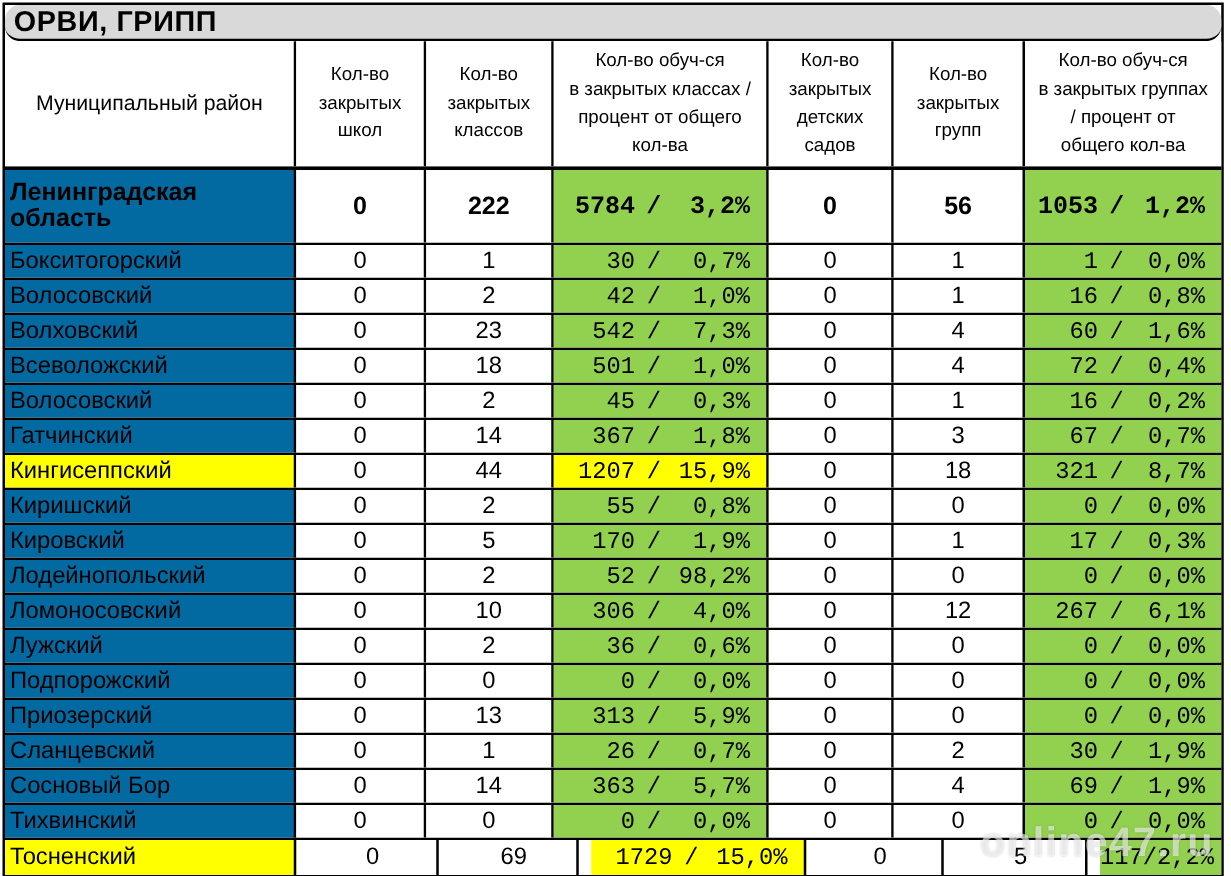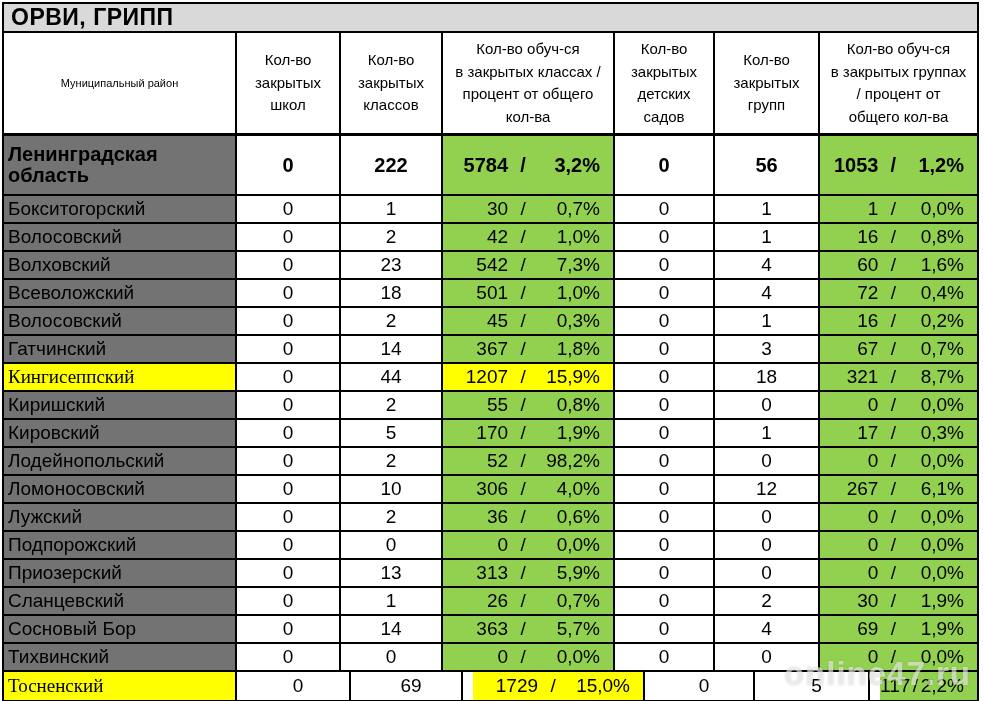--- a/index.html
+++ b/index.html
@@ -10,53 +10,54 @@
   }
   .tbl {
     position:absolute; left:2px; top:2px; width:977px;
     border:2px solid #000; box-sizing:border-box; background:#fff;
   }
   .title-bar {
     height:29px; box-sizing:border-box; background:#d9d9d9;
     border-bottom:2px solid #000;
     font-size:23px; font-weight:bold; line-height:27px; padding-left:7px;
     letter-spacing:0.5px;
+    border-radius:12px;
   }
   .grid-row {
     display:grid;
     grid-template-columns:233px 104px 102px 172px 100px 105px 1fr;
     box-sizing:border-box;
   }
   .hdr { height:103px; border-bottom:3px solid #000; }
   .hdr .cell {
     font-size:15px; line-height:1.5; text-align:center;
     white-space:pre-line;
     display:flex; align-items:center; justify-content:center;
     background:#fff;
   }
-  .hdr .cell.first { font-size:11px; }
+  .hdr .cell.first { font-size:17px; }
   .cell {
     box-sizing:border-box; border-right:2px solid #000;
     display:flex; align-items:center; justify-content:center;
     font-size:19px; overflow:hidden;
   }
   .cell:last-child { border-right:none; }
   .row { height:28px; border-bottom:2px solid #000; }
   .row:last-child { border-bottom:none;gap:10px; }
   .row.summary { height:60px; font-weight:bold; }
   .row.summary .cell { font-size:20px; }
   .c-name {
-    justify-content:flex-start; padding-left:4px; background:#737373;
+    justify-content:flex-start; padding-left:4px; background:#0369a1;
     line-height:1.05;
   }
   .c-plain { background:#ffffff; }
   .c-split { background:#92d050; }
-  .row.yellow .c-name { background:#ffff00;font-family:Liberation Serif, serif; }
+  .row.yellow .c-name { background:#ffff00; }
   .row.yellow .c-students { background:#ffff00;align-items:center; }
-  .split-wrap { display:flex; width:100%; align-items:center; }
+  .split-wrap { display:flex; width:100%; align-items:center;font-family:Liberation Mono, monospace; }
   .split-wrap .num { flex:1.05; text-align:right; }
   .split-wrap .slash { width:30px; text-align:center; }
   .split-wrap .pct { flex:1; text-align:right; padding-right:13px; }
   .watermark {
     position:absolute; right:14px; bottom:8px;
     font-size:33px; font-weight:bold; letter-spacing:1px;
     color:rgba(255,255,255,0.55);
     text-shadow:0 0 2px rgba(110,110,110,0.35);
     pointer-events:none;
   }

